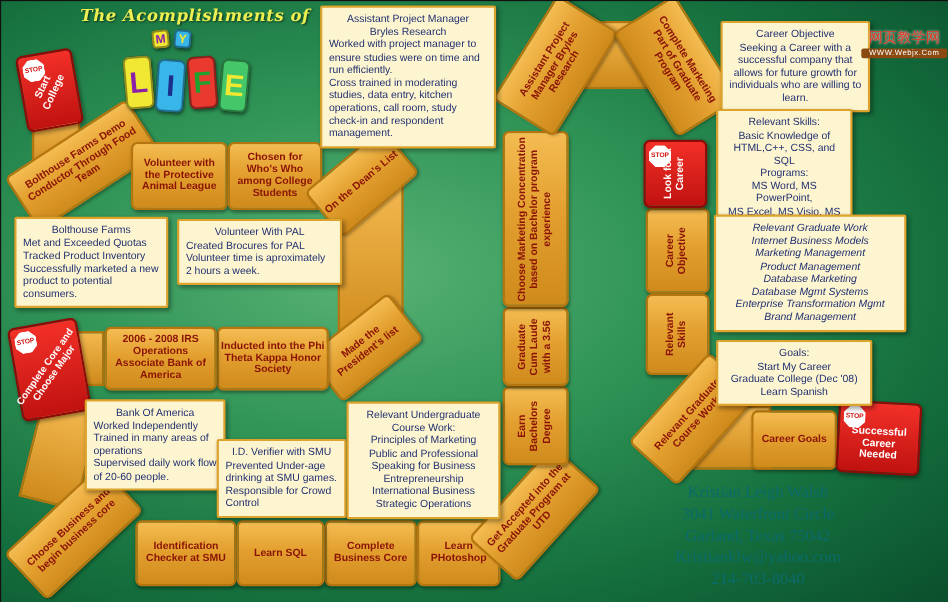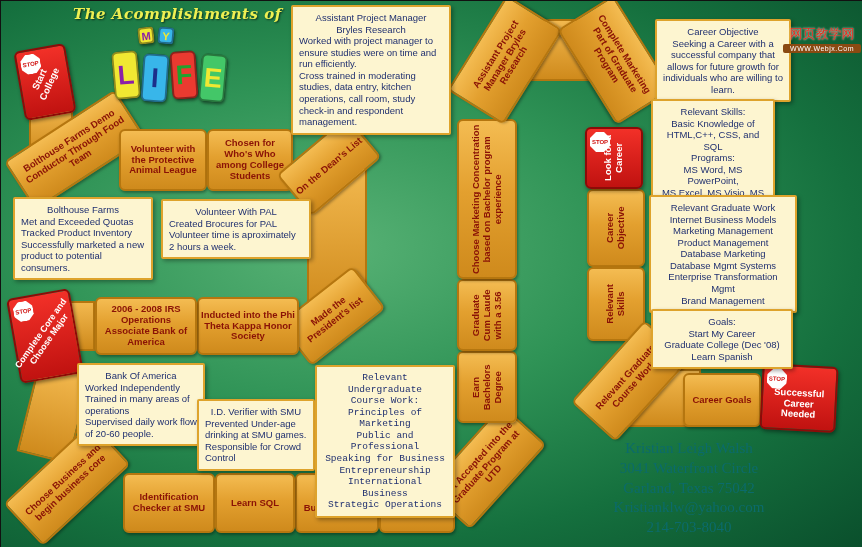--- a/index.html
+++ b/index.html
@@ -126,21 +126,21 @@
     <div class="co-title">Bank Of America</div>
     <div class="co-body">Worked Independently
 Trained in many areas of operations
 Supervised daily work flow of 20-60 people.</div>
   </div>
   <div class="callout" style="left:196px;top:398px;width:118px;">
     <div class="co-title">I.D. Verifier with SMU</div>
     <div class="co-body">Prevented Under-age drinking at SMU games.
 Responsible for Crowd Control</div>
   </div>
-  <div class="callout co-center" style="left:314px;top:364px;width:140px;font-family:Liberation Mono, monospace;">
+  <div class="callout co-center" style="left:314px;top:364px;width:140px;">
     <div class="co-title">Relevant Undergraduate
 Course Work:</div>
     <div class="co-body">Principles of Marketing
 Public and Professional
 Speaking for Business
 Entrepreneurship
 International Business
 Strategic Operations</div>
   </div>
   <div class="callout co-center" style="left:654px;top:18px;width:136px;">
@@ -149,21 +149,21 @@
   </div>
   <div class="callout co-center" style="left:650px;top:98px;width:124px;">
     <div class="co-title">Relevant Skills:</div>
     <div class="co-body">Basic Knowledge of
 HTML,C++, CSS, and SQL
 Programs:
 MS Word, MS PowerPoint,
 MS Excel, MS Visio, MS
 Access, Photoshop</div>
   </div>
-  <div class="callout co-center" style="left:648px;top:194px;width:148px;">
+  <div class="callout co-center" style="left:648px;top:194px;width:175px;font-style:italic;">
     <div class="co-title">Relevant Graduate Work</div>
     <div class="co-body">Internet Business Models
 Marketing Management
 Product Management
 Database Marketing
 Database Mgmt Systems
 Enterprise Transformation Mgmt
 Brand Management</div>
   </div>
   <div class="callout co-center" style="left:650px;top:308px;width:142px;">

